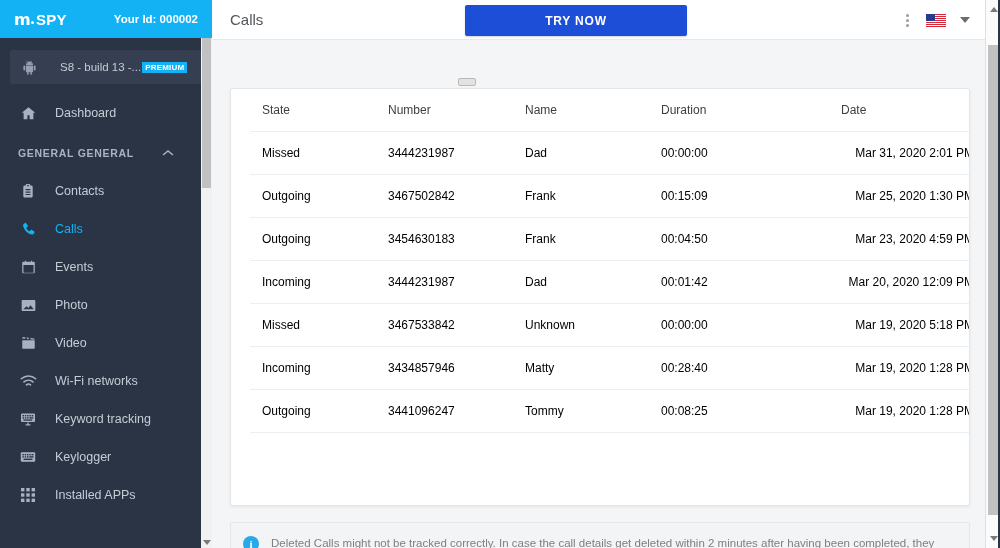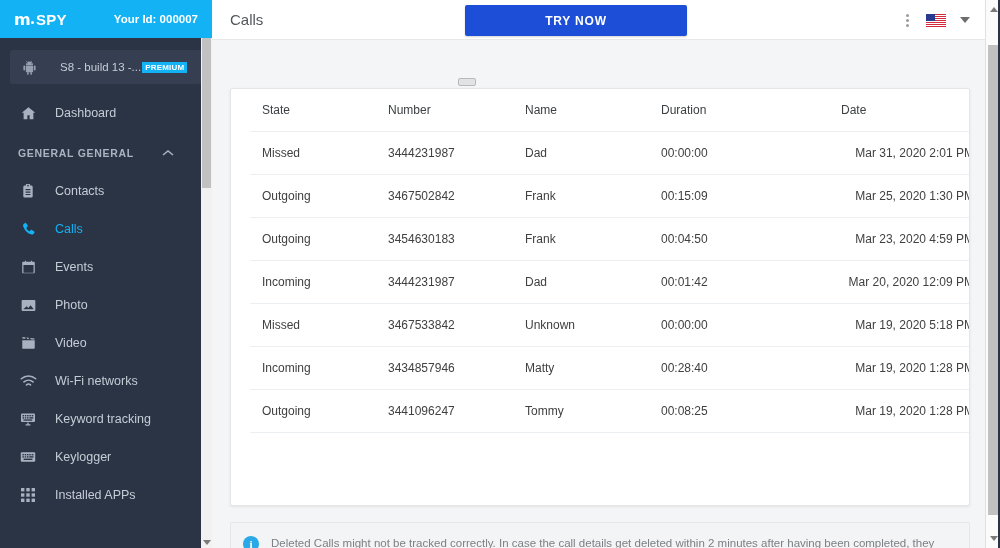--- a/index.html
+++ b/index.html
@@ -150,21 +150,21 @@
     overflow: hidden;
   }
   table.calls { width: 100%; border-collapse: collapse; table-layout: fixed; margin-left: 19px; }
   table.calls th {
     font-size: 12px; color: #3c4043; font-weight: normal;
     text-align: left; padding: 14px 0 14px 0;
     border-bottom: 1px solid #eceff1;
     background: #fff;
   }
   table.calls td {
-    font-size: 12px; color: #404040;
+    font-size: 12px; color: #000000;
     padding: 14px 0; border-bottom: 1px solid #eceff1;
   }
   .c-state { width: 138px; padding-left: 12px !important; }
   .c-number { width: 137px; }
   .c-name { width: 136px; }
   .c-duration { width: 180px; }
   .c-date { text-align: right; padding-right: 14px !important; }
 
   .notice {
     position: absolute; left: 18px; top: 482px;
@@ -206,21 +206,21 @@
 <div class="app">
 
   <aside class="sidebar">
 
     <div class="logo-bar">
       <div class="logo">
         <span class="m-glyph">m</span>
           <span class="dot"></span>
           <span>SPY</span>
       </div>
-      <div class="your-id">Your Id: 000007</div>
+      <div class="your-id">Your Id: 000002</div>
     </div>
 
     <div class="device-sel">
       <span class="device-icon">
         <svg width="13" height="15" viewBox="0 0 13 15" fill="currentColor">
           <path d="M3.6 2.1 2.9 1a.25.25 0 0 1 .43-.25l.72 1.14A4.6 4.6 0 0 1 6.5 1.5c.53 0 1.03.14 1.45.39L8.67.75A.25.25 0 0 1 9.1 1l-.7 1.1A3.7 3.7 0 0 1 10.1 5H2.9a3.7 3.7 0 0 1 1.7-2.9zM4.6 3.4a.4.4 0 1 0 0 .8.4.4 0 0 0 0-.8zm3.8 0a.4.4 0 1 0 0 .8.4.4 0 0 0 0-.8z"></path>
           <rect x="2.9" y="5.6" width="7.2" height="6.6" rx="0.7"></rect>
           <rect x="0.4" y="5.6" width="1.8" height="4.8" rx="0.9"></rect>
           <rect x="10.8" y="5.6" width="1.8" height="4.8" rx="0.9"></rect>
           <rect x="4.1" y="12" width="1.6" height="2.9" rx="0.8"></rect>

